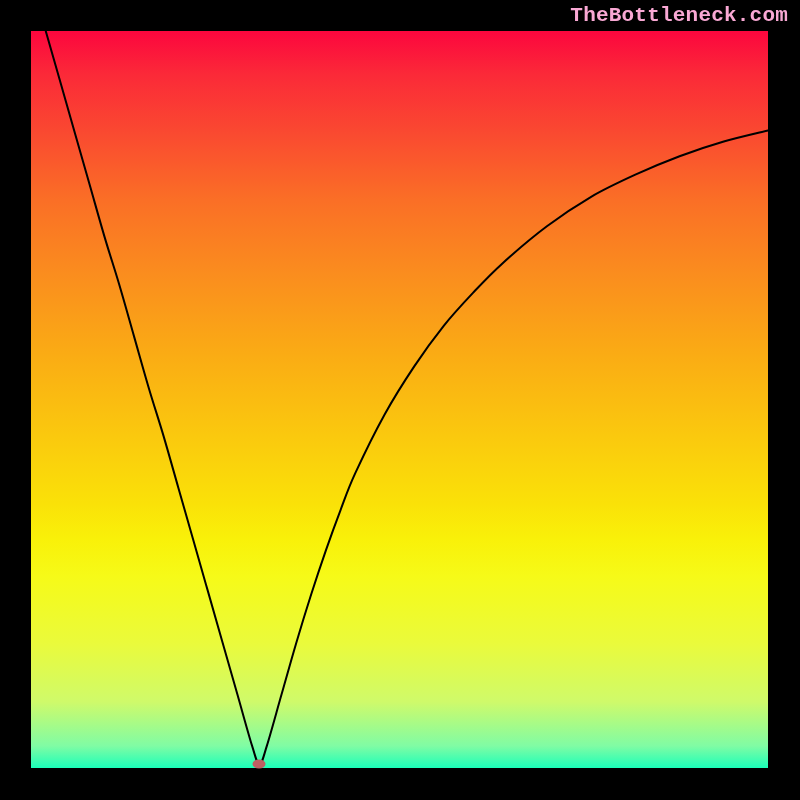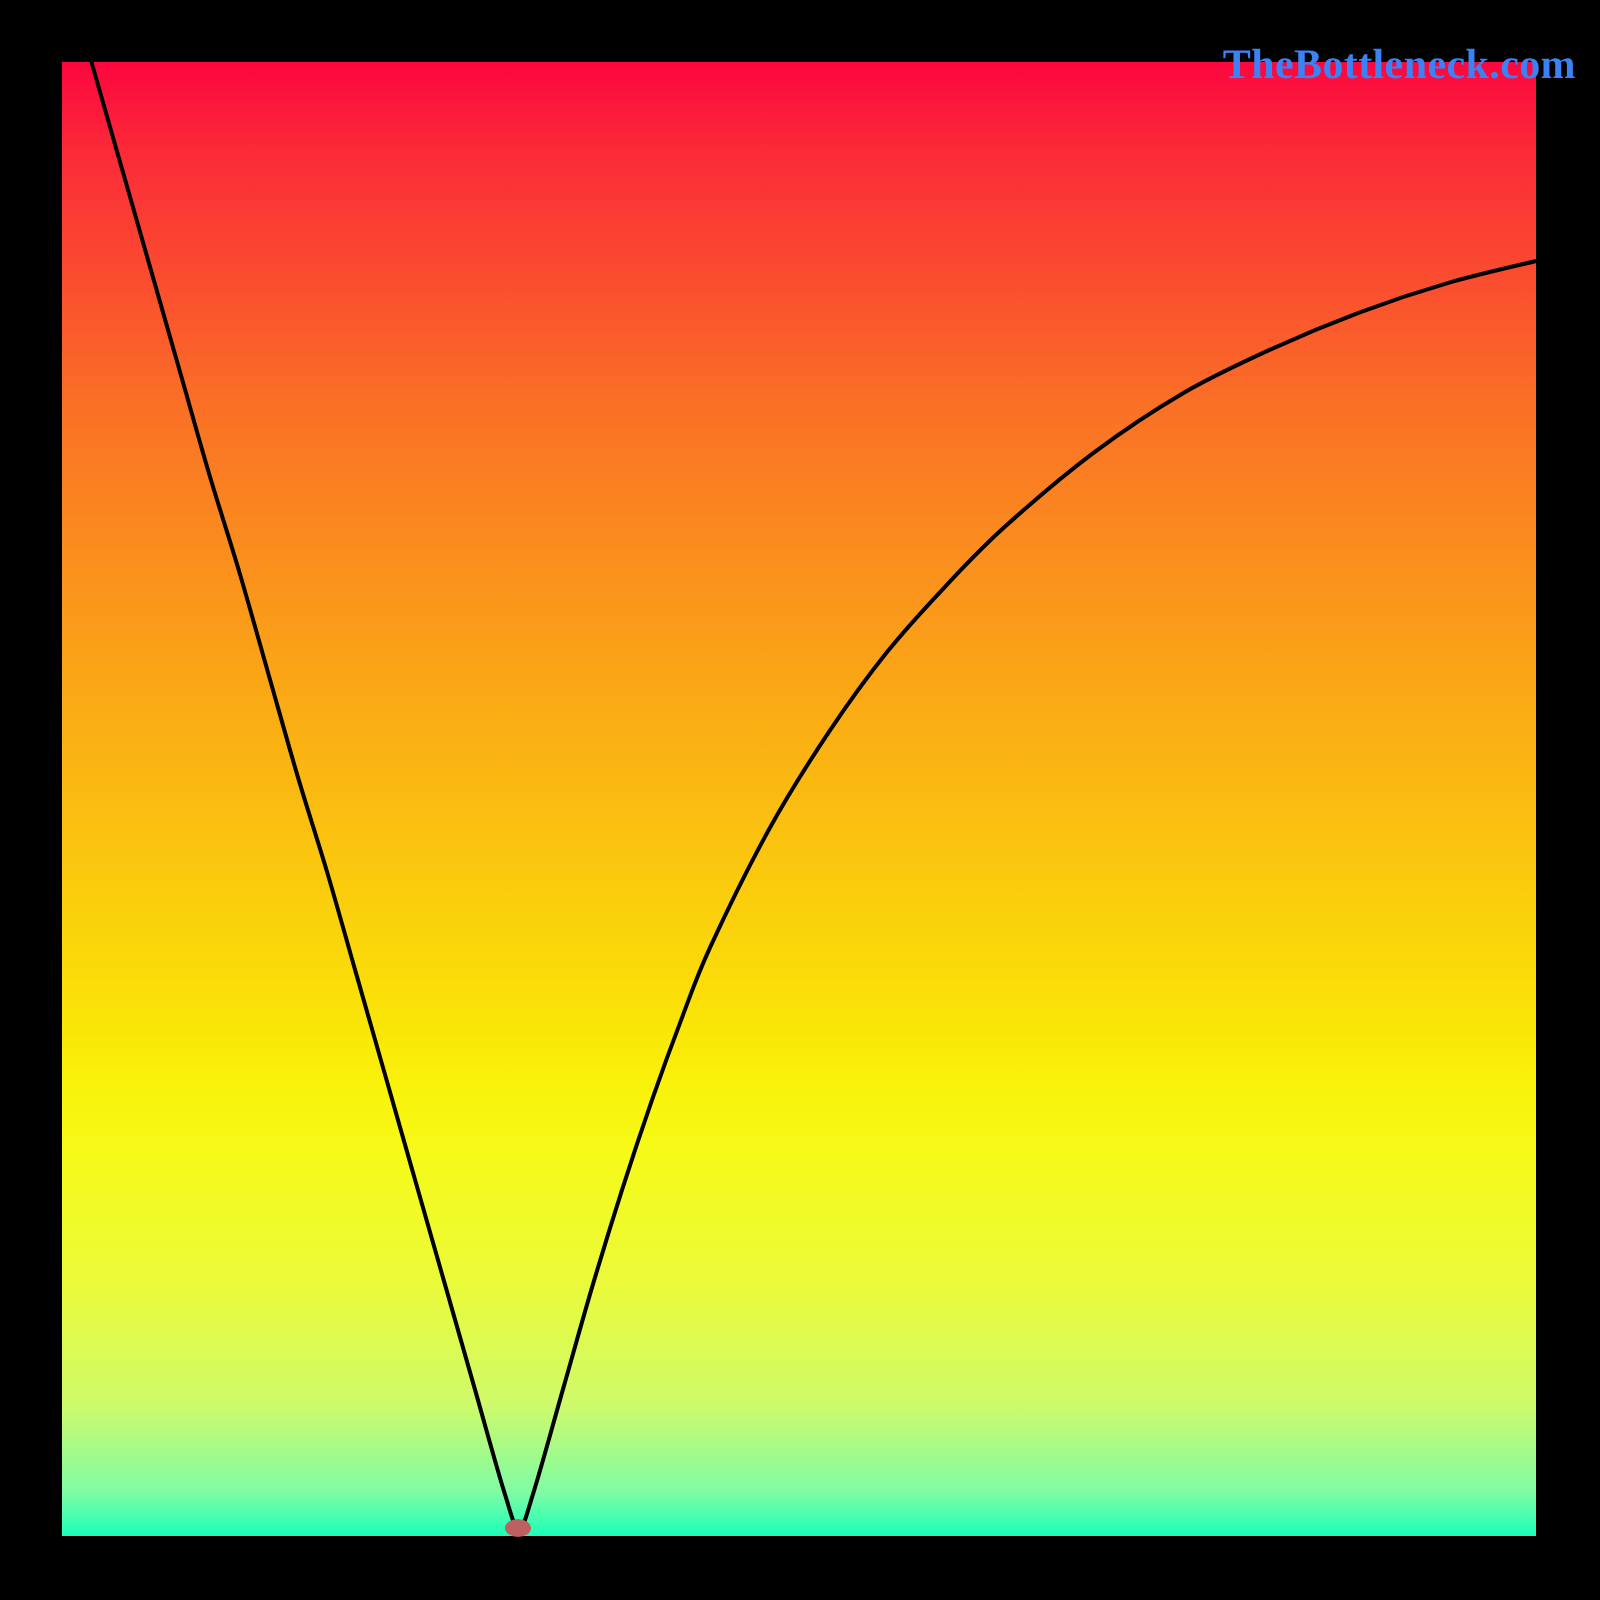--- a/index.html
+++ b/index.html
@@ -12,26 +12,26 @@
     background: #000;
   }
   .container {
     position: relative;
     width: 800px;
     height: 800px;
     background: #000;
   }
   .watermark {
     position: absolute;
-    top: 20px;
+    top: 4px;
     right: 12px;
-    font-family: Liberation Serif, serif;
+    font-family: Liberation Mono, monospace;
     font-weight: 700;
     font-size: 21px;
-    color: #3b82f6;
+    color: #f9a8d4;
     letter-spacing: 0.2px;
     z-index: 10;
   }
   .plot-frame {
     position: absolute;
     left: 31px;
     top: 31px;
     width: 737px;
     height: 737px;
     background: linear-gradient(to bottom,

